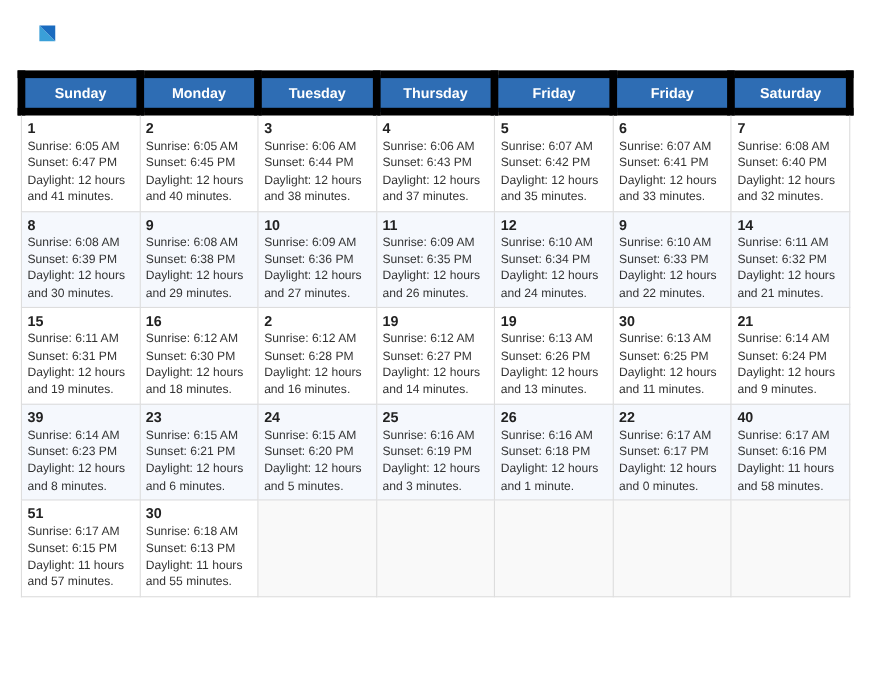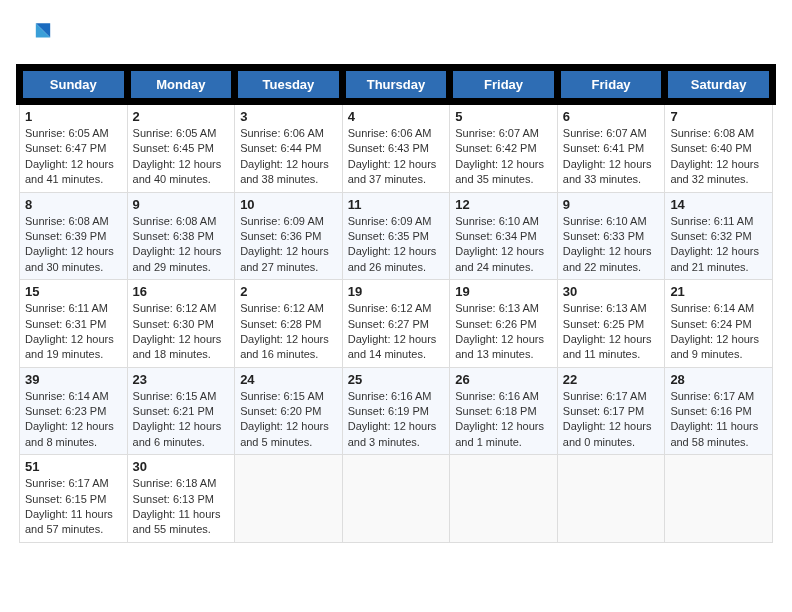--- a/index.html
+++ b/index.html
@@ -335,21 +335,21 @@
       </td>
         <td>
         <span class="day-num">22</span>
         <div class="day-detail">
           Sunrise: 6:17 AM<br>
           Sunset: 6:17 PM<br>
           Daylight: 12 hours and 0 minutes.
         </div>
       </td>
         <td>
-        <span class="day-num">28</span>
+        <span class="day-num">40</span>
         <div class="day-detail">
           Sunrise: 6:17 AM<br>
           Sunset: 6:16 PM<br>
           Daylight: 11 hours and 58 minutes.
         </div>
       </td>
       </tr>
       <tr>
         <td>
         <span class="day-num">51</span>

